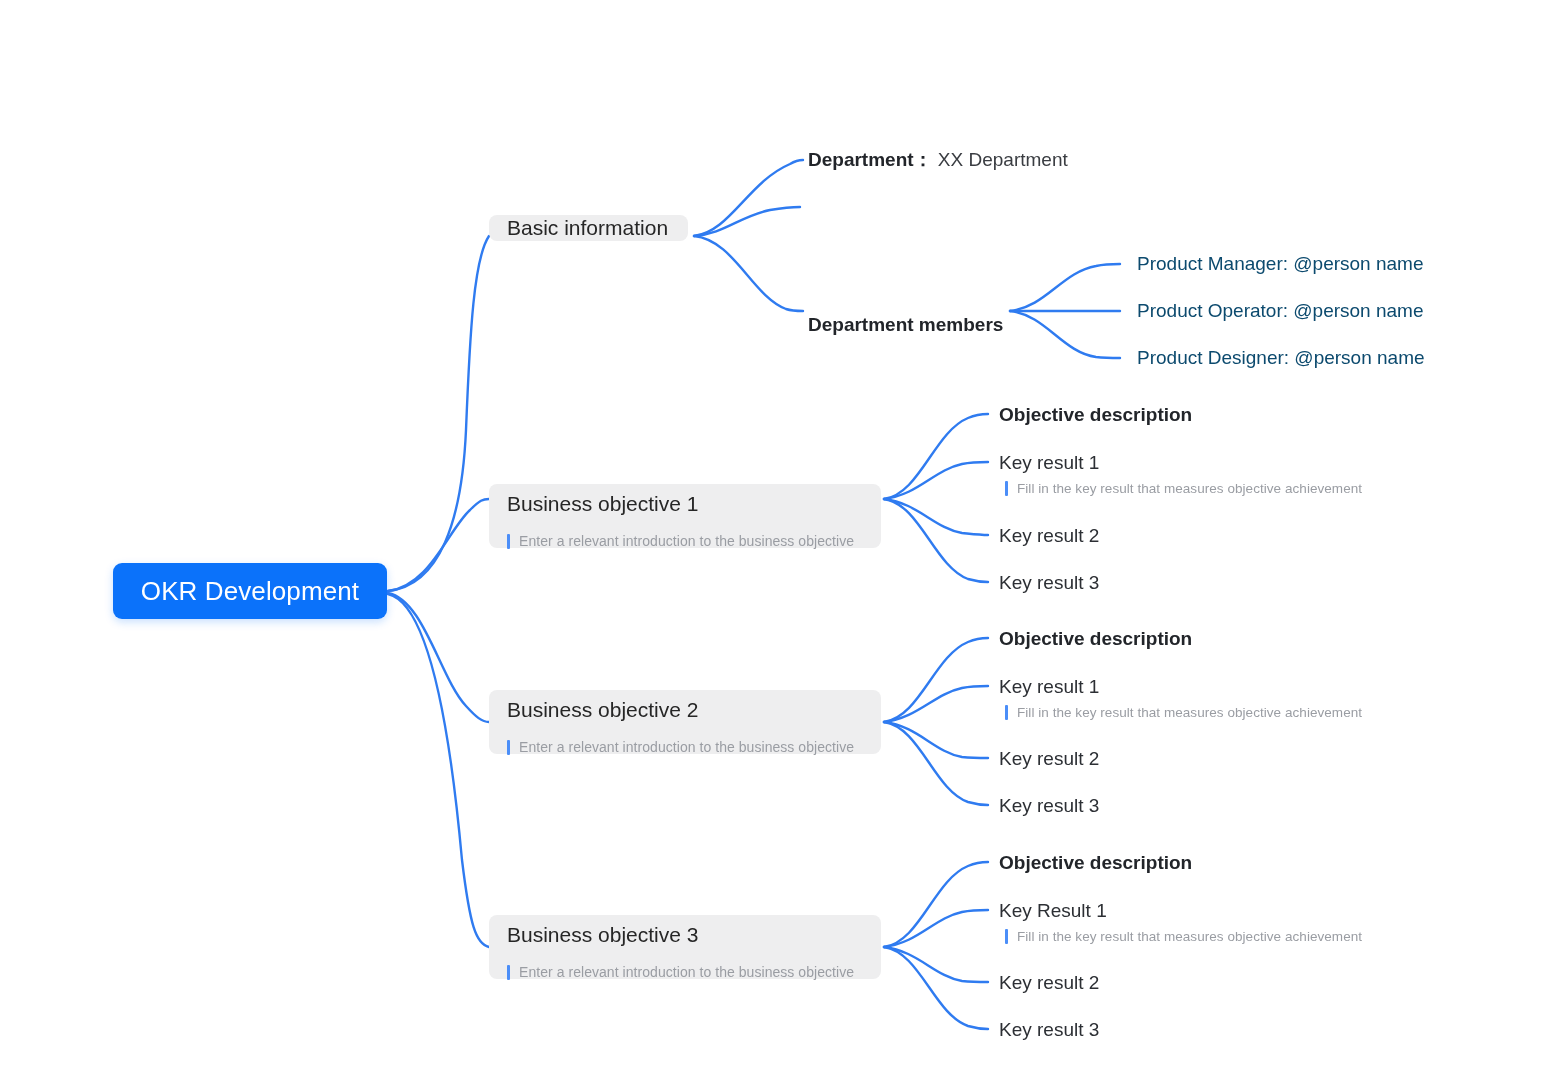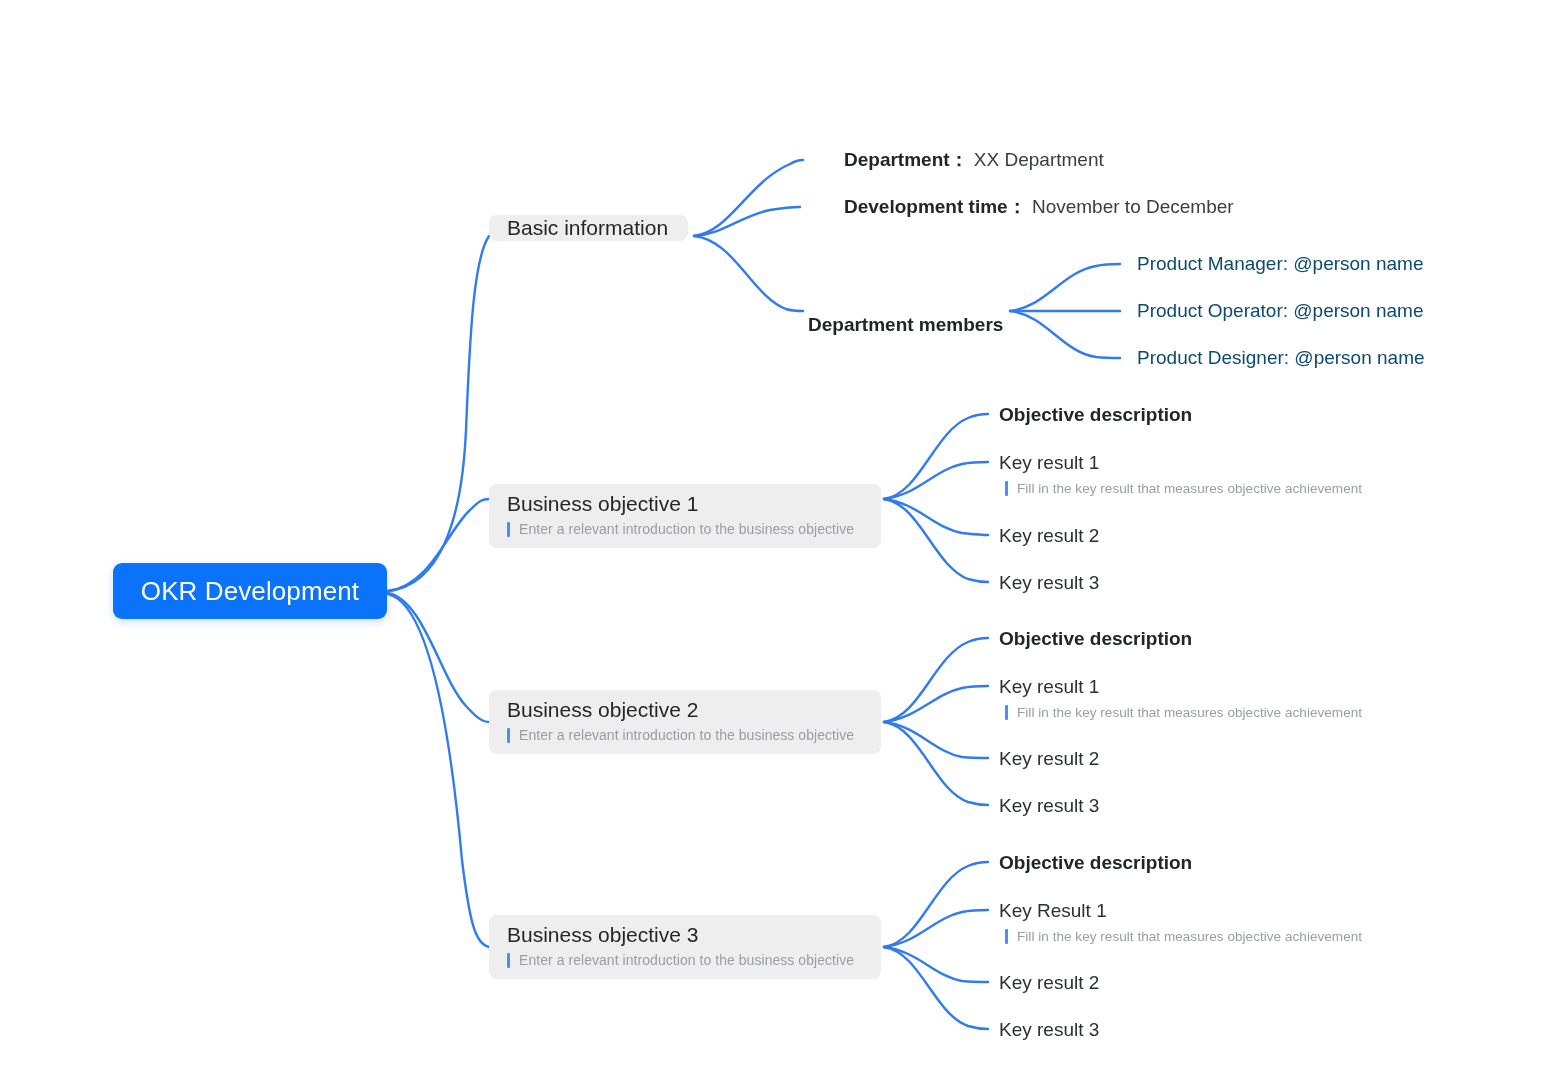--- a/index.html
+++ b/index.html
@@ -89,21 +89,21 @@
   .objective-title {
     font-size: 21px;
     color: #262626;
     font-weight: 400;
     white-space: nowrap;
     line-height: 26px;
   }
   .note-line {
     display: flex;
     align-items: center;
-    margin-top: 4px;
+    margin-top: 16px;
   }
   .note-bar {
     width: 3px;
     height: 15px;
     background: #4b8ef8;
     border-radius: 1px;
     flex: 0 0 auto;
   }
   .note-text {
     font-size: 14px;
@@ -115,21 +115,20 @@
 
   
   .leaf {
     position: absolute;
     white-space: nowrap;
   }
   .leaf-kv {
     font-size: 19px;
     line-height: 24px;
     color: #22252a;
-    margin-left: 36px;
   }
   .leaf-kv .k {
     font-weight: 700;
   }
   .leaf-kv .sep {
     font-weight: 700;
   }
   .leaf-kv .v {
     font-weight: 400;
     color: #3a3d42;
@@ -208,23 +207,20 @@
   </div>
 
   <div class="node topic-box topic-simple">
     <span class="topic-title">Basic information</span>
   </div>
 
   <div class="leaf leaf-kv" style="left:808px; top:148px;">
     <span class="k">Department</span><span class="sep">：</span> <span class="v">XX Department</span>
   </div>
 
-  <div class="leaf leaf-kv" style="left:808px; top:195px;">
-    <span class="k">Development time</span><span class="sep">：</span> <span class="v">November to December</span>
-  </div>
 
   <div class="leaf leaf-bold" style="left:808px; top:313px;">Department members</div>
 
   <div class="leaf leaf-plain" style="left:1137px; top:252px;">Product Manager: @person name</div>
   <div class="leaf leaf-plain" style="left:1137px; top:346px;">Product Designer: @person name</div>
   <div class="leaf leaf-plain" style="left:1137px; top:299px;">Product Operator: @person name</div>
 
   <div class="node topic-box objective-box" style="top:484px;">
     <div class="objective-title">Business objective 1</div>
     <div class="note-line">

